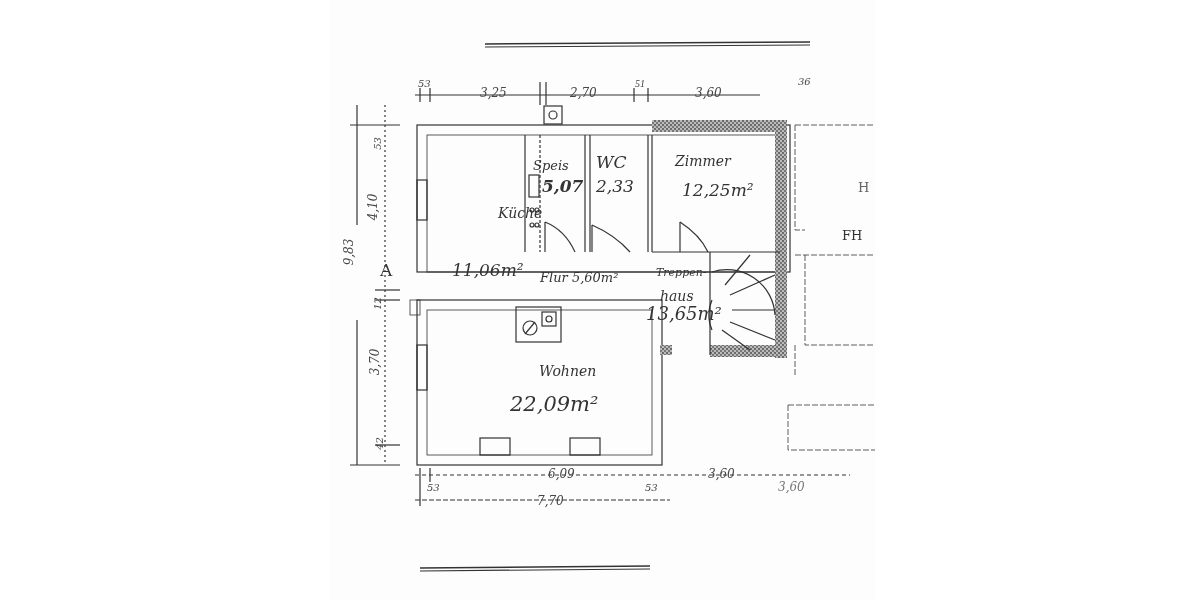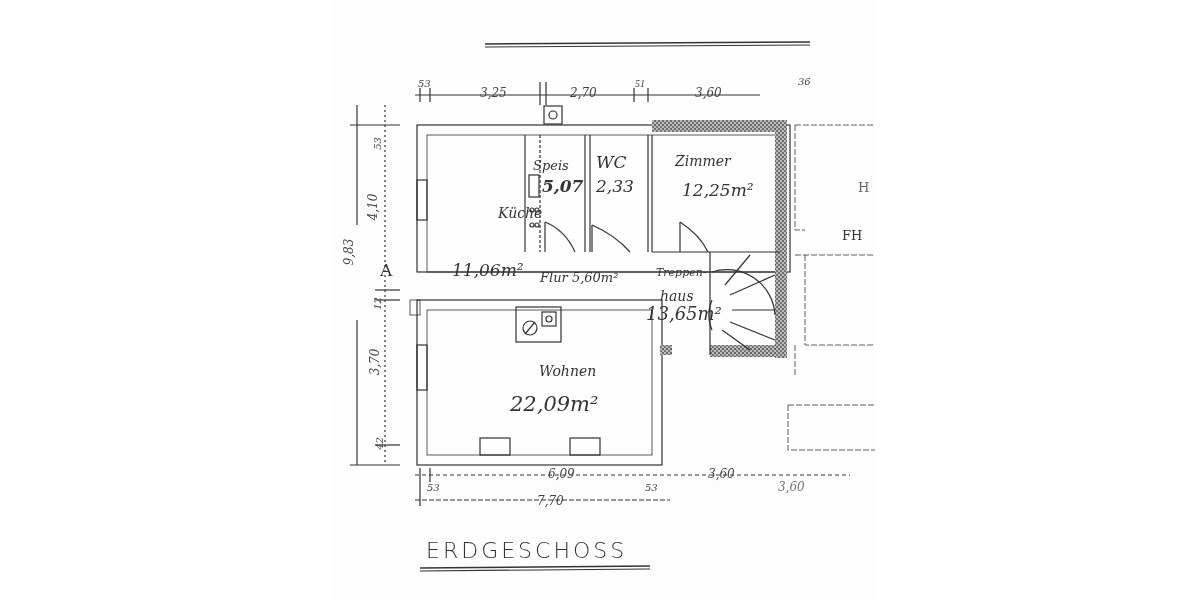--- a/index.html
+++ b/index.html
@@ -152,14 +152,13 @@
   <div class="lbl dim" style="left:97px; top:482px; font-size:10px;">53</div>
   <div class="lbl dim" style="left:218px; top:467px;">6,09</div>
   <div class="lbl dim" style="left:315px; top:482px; font-size:10px;">53</div>
   <div class="lbl dim" style="left:378px; top:467px;">3,60</div>
   <div class="lbl dim" style="left:448px; top:480px; color:#777;">3,60</div>
   <div class="lbl dim" style="left:207px; top:494px;">7,70</div>
 
   <div class="lbl" style="left:472px; top:228px; font-size:13px; font-style:normal;margin-left:40px;">FH</div>
   <div class="lbl" style="left:528px; top:180px; font-size:13px; font-style:normal; color:#666;">H</div>
 
-  <div class="lbl caption" style="left:96px; top:538px;">ERDGESCHOSS</div>
 </div>
 
 </body></html>

